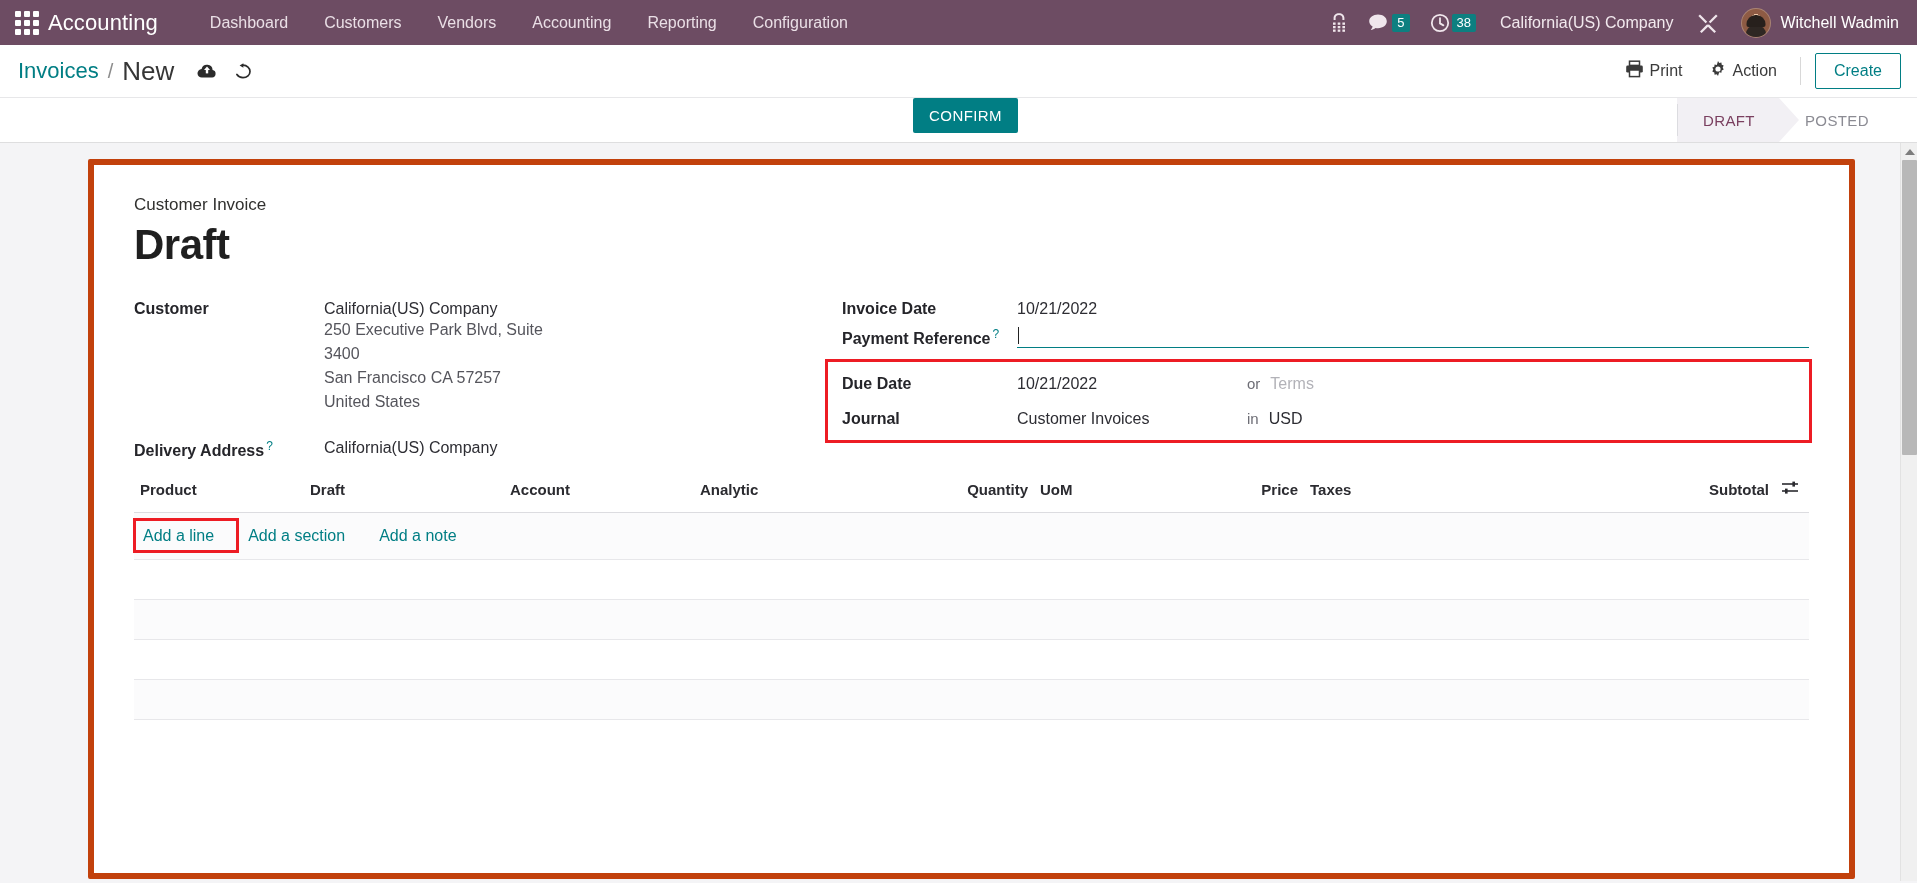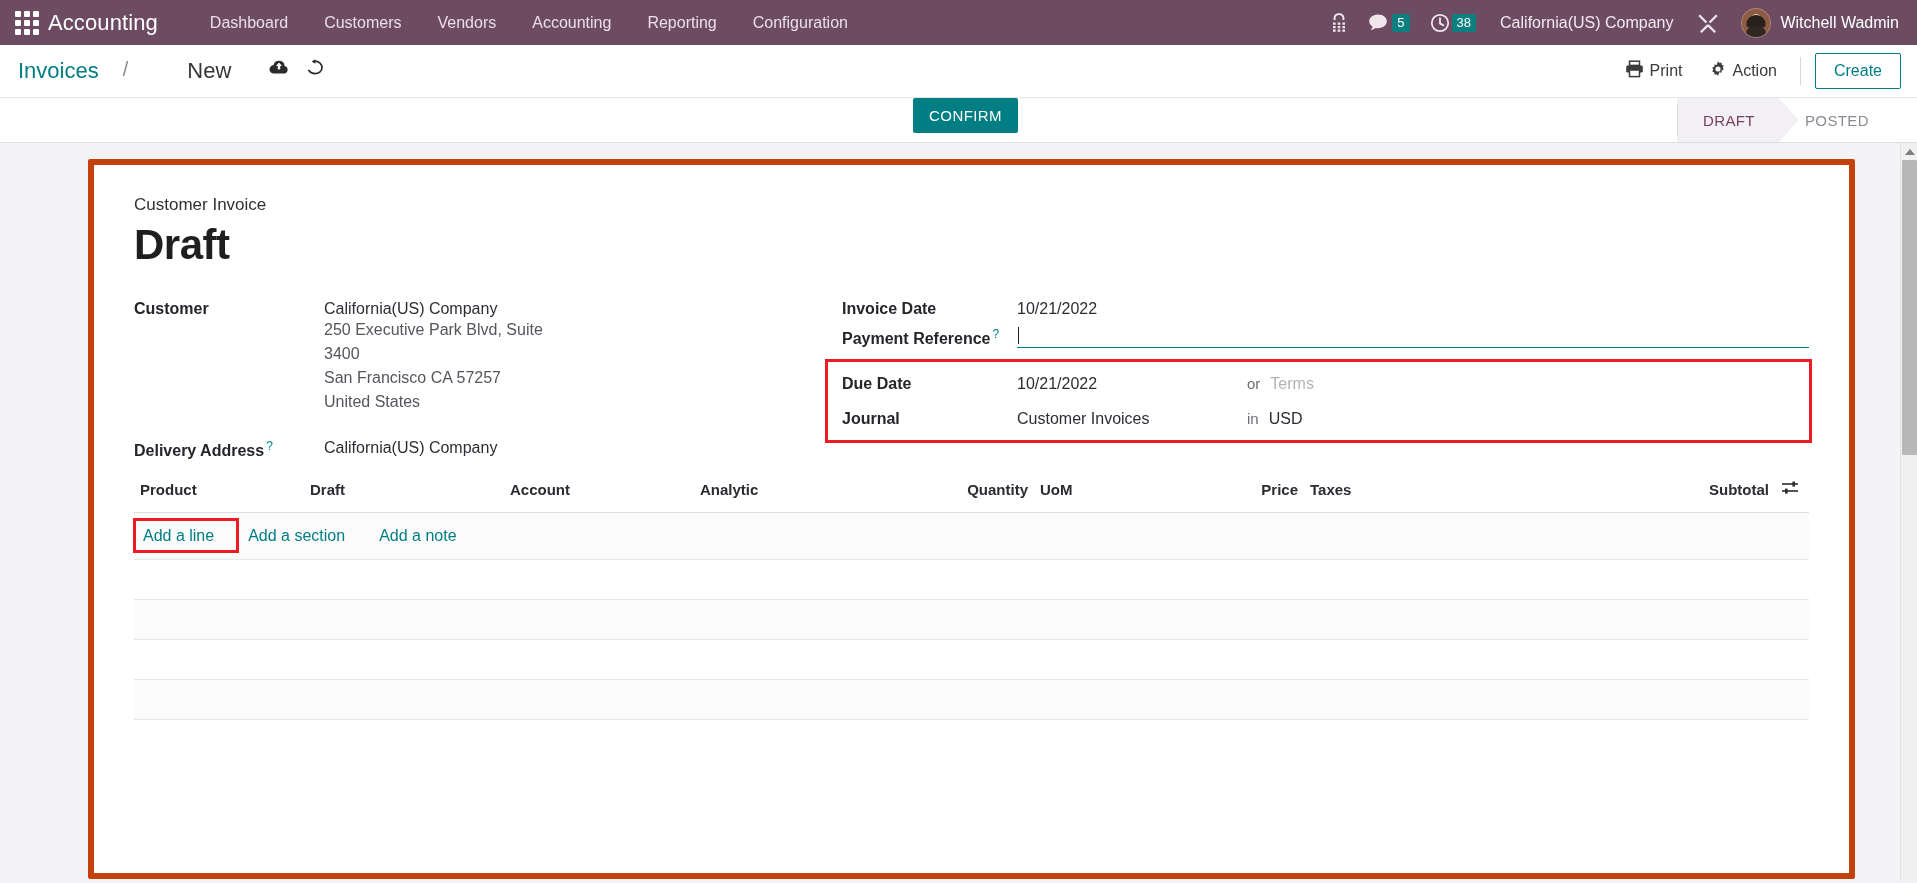--- a/index.html
+++ b/index.html
@@ -82,26 +82,26 @@
     background: #27201c; border-radius: 9px 9px 2px 2px; z-index: 2;
   }
   .username { font-size: 16px; color: #ffffff; white-space: nowrap; }
 
   
   .control-panel {
     background: #ffffff; height: 53px;
     display: flex; align-items: center; padding: 0 16px 0 18px;
     border-bottom: 1px solid #e7e7e9; position: relative;
   }
-  .breadcrumb { display: flex; align-items: flex-start; gap: 24px; }
+  .breadcrumb { display: flex; align-items: center; gap: 9px; }
   .bc-root {
     font-size: 22px; color: #017e84; cursor: pointer; font-weight: 400;
   }
   .bc-sep { font-size: 20px; color: #8c8c8c; }
-  .bc-cur { font-size: 22px; color: #363636; font-weight: 400; margin-left: 35px; }
+  .bc-cur { font-size: 26px; color: #363636; font-weight: 400; }
   .bc-actions { display: flex; gap: 16px; margin-left: 14px; align-items: center; }
   .bc-icon { cursor: pointer; color: #2b2b2b; display: flex; }
 
   .cp-right {
     margin-left: auto; display: flex; align-items: center; gap: 0;
   }
   .cp-btn {
     display: flex; align-items: center; gap: 6px;
     font-size: 16px; color: #3b3b3b; padding: 6px 13px; cursor: pointer;
     background: none; border: none; font-family: inherit;

